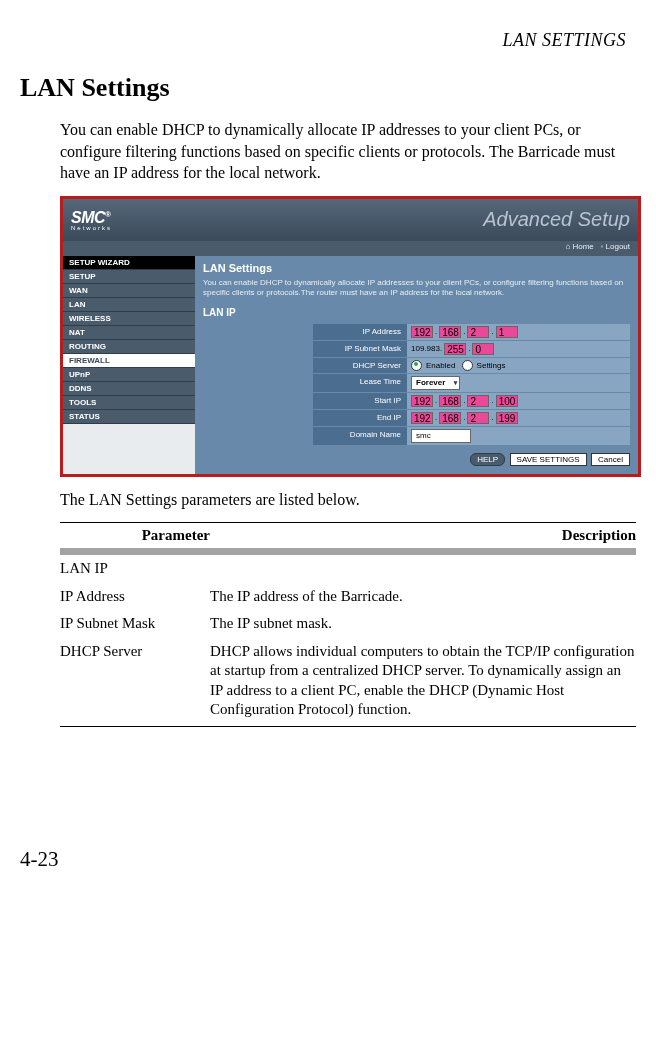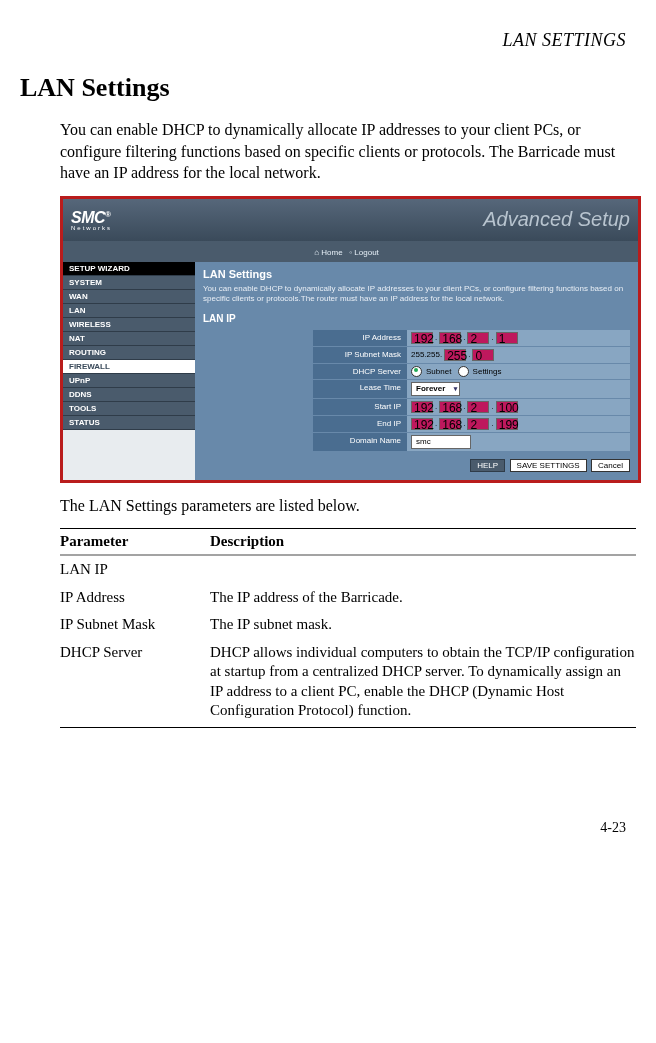--- a/index.html
+++ b/index.html
@@ -65,22 +65,22 @@
   }
   .ss-adv {
     color: #b8c4cf;
     font-size: 20px;
     font-style: italic;
     text-align: left;
   }
   .ss-subtop {
     background: #4a5b6c;
     height: 14px;
-    text-align: center;
-    padding: 7px 8px 0 0;
+    text-align: right;
+    padding: 1px 8px 0 0;
     font-size: 8px;
     color: #e5eef6;
   }
   .ss-body {
     display: flex;
   }
   .ss-sidebar {
     width: 132px;
     background: #e8ecef;
   }
@@ -148,23 +148,23 @@
     padding: 2px 4px;
     display: flex;
     align-items: center;
     gap: 2px;
     color: #000;
     font-size: 8px;
   }
   .ipbox {
     width: 22px;
     height: 12px;
-    background: #be185d;
+    background: #ec4899;
     border: 1px solid #666;
-    font-size: 12px;
+    font-size: 10px;
     color: #000;
     text-align: left;
     padding: 0 2px;
     box-sizing: border-box;
     line-height: 12px;
   }
   .dot { color: #000; }
   .fixed { color: #000; font-size: 8px; }
   .radio {
     width: 9px; height: 9px; border-radius: 50%;
@@ -196,52 +196,51 @@
   .ss-btn {
     display:inline-block;
     font-size:8px;
     padding: 1px 6px;
     border: 1px solid #333;
     color:#000;
     background: #fff;
     margin-left: 2px;
   }
   .ss-btn.dark {
-    background: #4a5b6c; color:#fff; border-color:#2f3c49;
+    background: #4a5b6c; color:#fff; border-color:#2f3c49;border-radius:6px;
   }
   .param-table {
     margin-left: 40px;
     width: 576px;
     border-collapse: collapse;
     font-size: 15px;
     margin-top: 8px;
   }
   .param-table th {
-    text-align: left;
+    text-align: right;
     font-weight: bold;
     border-top: 1px solid #000;
-    border-bottom: 2px solid #a3a3a3;
+    border-bottom: 7px solid #a3a3a3;
     padding: 4px 0;
     vertical-align: top;
   }
   .param-table td {
     padding: 4px 0;
     vertical-align: top;
     line-height: 1.3;
   }
   .param-table tr.last td {
     border-bottom: 1px solid #000;
     padding-bottom: 6px;
   }
   .param-col-1 { width: 150px; }
   .indent { padding-left: 16px; }
   .page-num {
-    text-align: right;
-    font-size: 14px;
-    margin-top: 92px;
+    font-size: 21px;
+    margin-top: 120px;
   }
 </style>
 </head>
 <body>
 
 <div class="header-running">LAN SETTINGS</div>
 
 <h1 class="section-title">LAN Settings</h1>
 
 <p class="body-text">You can enable DHCP to dynamically allocate IP addresses to your client PCs, or configure filtering functions based on specific clients or protocols. The Barricade must have an IP address for the local network.</p>
@@ -255,21 +254,21 @@
     <div class="ss-adv">Advanced Setup</div>
   </div>
   <div class="ss-subtop">
     <span>⌂ </span><span>Home</span>
     &nbsp;
     <span>◦ </span><span>Logout</span>
   </div>
   <div class="ss-body">
     <div class="ss-sidebar">
       <div class="ss-nav-item ss-nav-wizard">SETUP WIZARD</div>
-      <div class="ss-nav-item">SYSTEM</div>
+      <div class="ss-nav-item">SETUP</div>
       <div class="ss-nav-item">WAN</div>
       <div class="ss-nav-item">LAN</div>
       <div class="ss-nav-item">WIRELESS</div>
       <div class="ss-nav-item">NAT</div>
       <div class="ss-nav-item">ROUTING</div>
       <div class="ss-nav-item ss-nav-firewall">FIREWALL</div>
       <div class="ss-nav-item">UPnP</div>
       <div class="ss-nav-item">DDNS</div>
       <div class="ss-nav-item">TOOLS</div>
       <div class="ss-nav-item">STATUS</div>
@@ -288,32 +287,32 @@
             <span class="dot">.</span>
           <span class="ipbox">2</span>
             <span class="dot">.</span>
           <span class="ipbox">1</span>
         </div>
       </div>
 
       <div class="form-row">
         <div class="form-label">IP Subnet Mask</div>
         <div class="form-val">
-          <span class="fixed">255.255.</span>
+          <span class="fixed">109.983.</span>
           <span class="ipbox">255</span>
             <span class="dot">.</span>
           <span class="ipbox">0</span>
         </div>
       </div>
 
       <div class="form-row">
         <div class="form-label">DHCP Server</div>
         <div class="form-val">
           <span class="radio checked"></span>
-          <span>Subnet</span>
+          <span>Enabled</span>
           &nbsp;
           <span class="radio"></span>
           <span>Settings</span>
         </div>
       </div>
 
       <div class="form-row">
         <div class="form-label">Lease Time</div>
         <div class="form-val">
           <span class="selectbox">Forever</span>

